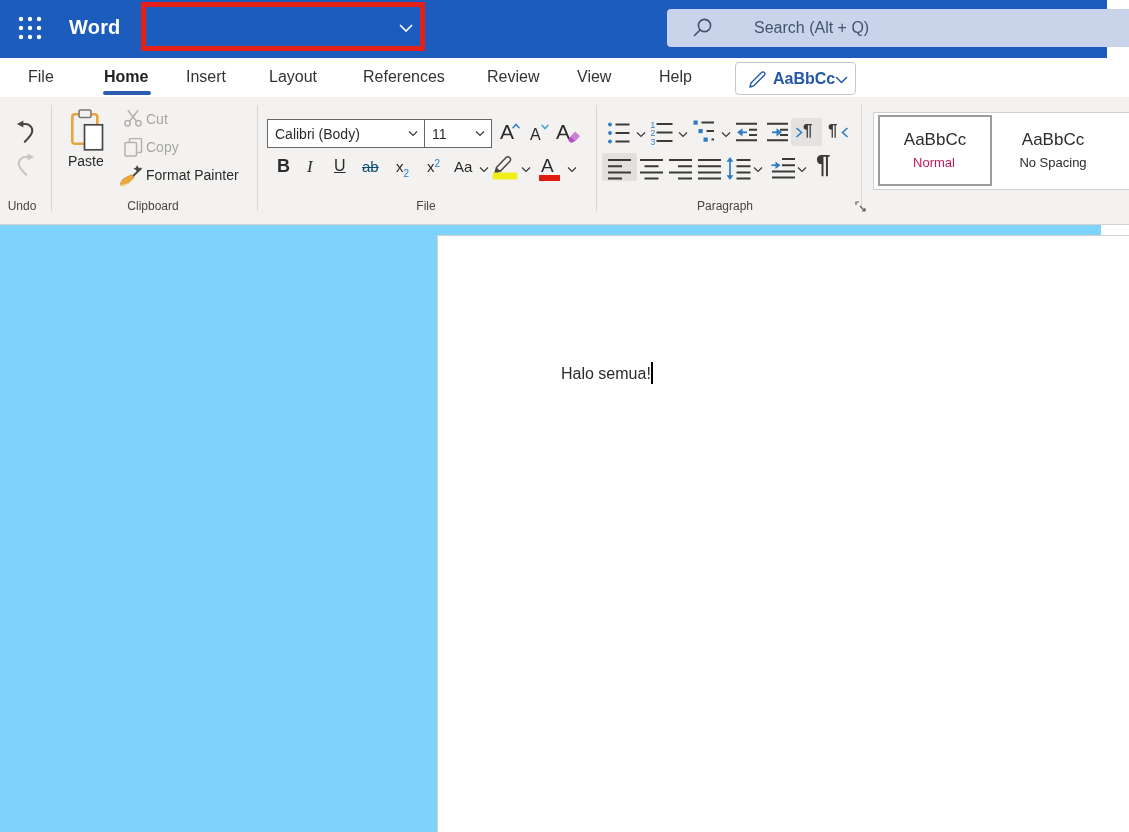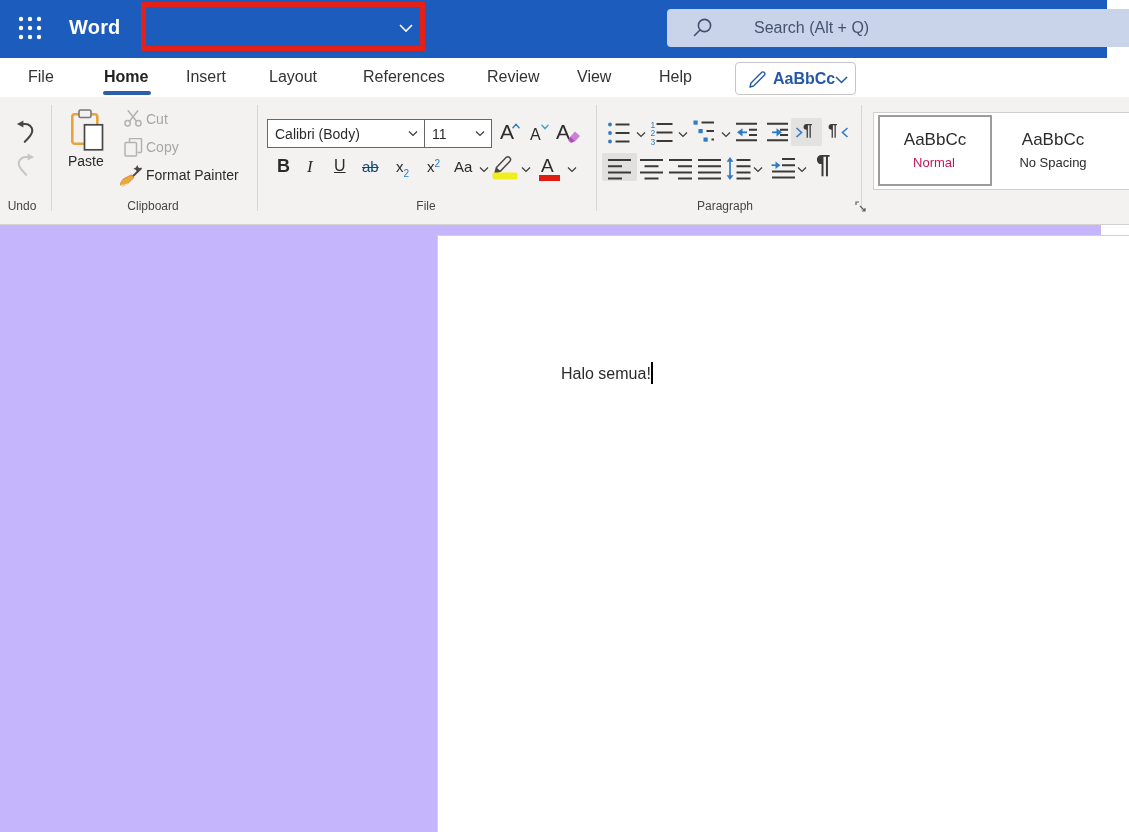--- a/index.html
+++ b/index.html
@@ -24,21 +24,21 @@
 #editbtn span { position:absolute; left:37px; top:7px; color:#2358a8; font-size:16px; font-weight:bold; }
 
 
 #ribbon { position:absolute; left:0; top:97px; width:1129px; height:128px; background:#f3f2f1; border-bottom:1px solid #d4d2d0; }
 .vsep { position:absolute; top:8px; height:106px; width:1px; background:#d8d6d4; }
 .grplabel { position:absolute; top:102px; font-size:12px; color:#484644; width:200px; text-align:center; }
 .btxt { font-size:14px; color:#2b2b2b; }
 .gtxt { font-size:14px; color:#a8a6a4; }
 
 
-#canvas { position:absolute; left:0; top:225px; width:1101px; height:607px; background:#c4b5fd;padding-left:44px; }
+#canvas { position:absolute; left:0; top:225px; width:1101px; height:607px; background:#7dd3fc;padding-left:44px; }
 #page { position:absolute; left:437px; top:10px; width:692px; height:597px; background:#fff; border-left:1px solid #d4d2d0; border-top:1px solid #d4d2d0; }
 #doctext { position:absolute; left:123px; top:129px; font-size:16px; color:#2b2b2b; }
 #cursor { position:absolute; left:213px; top:126px; width:1.5px; height:22px; background:#000; }
 </style>
 </head>
 <body>
 <div id="header">
   <svg class="abs" style="left:18px;top:16px" width="24" height="24" viewBox="0 0 24 24">
     <g fill="#fff">
       <circle cx="3" cy="3" r="2.2"></circle>

